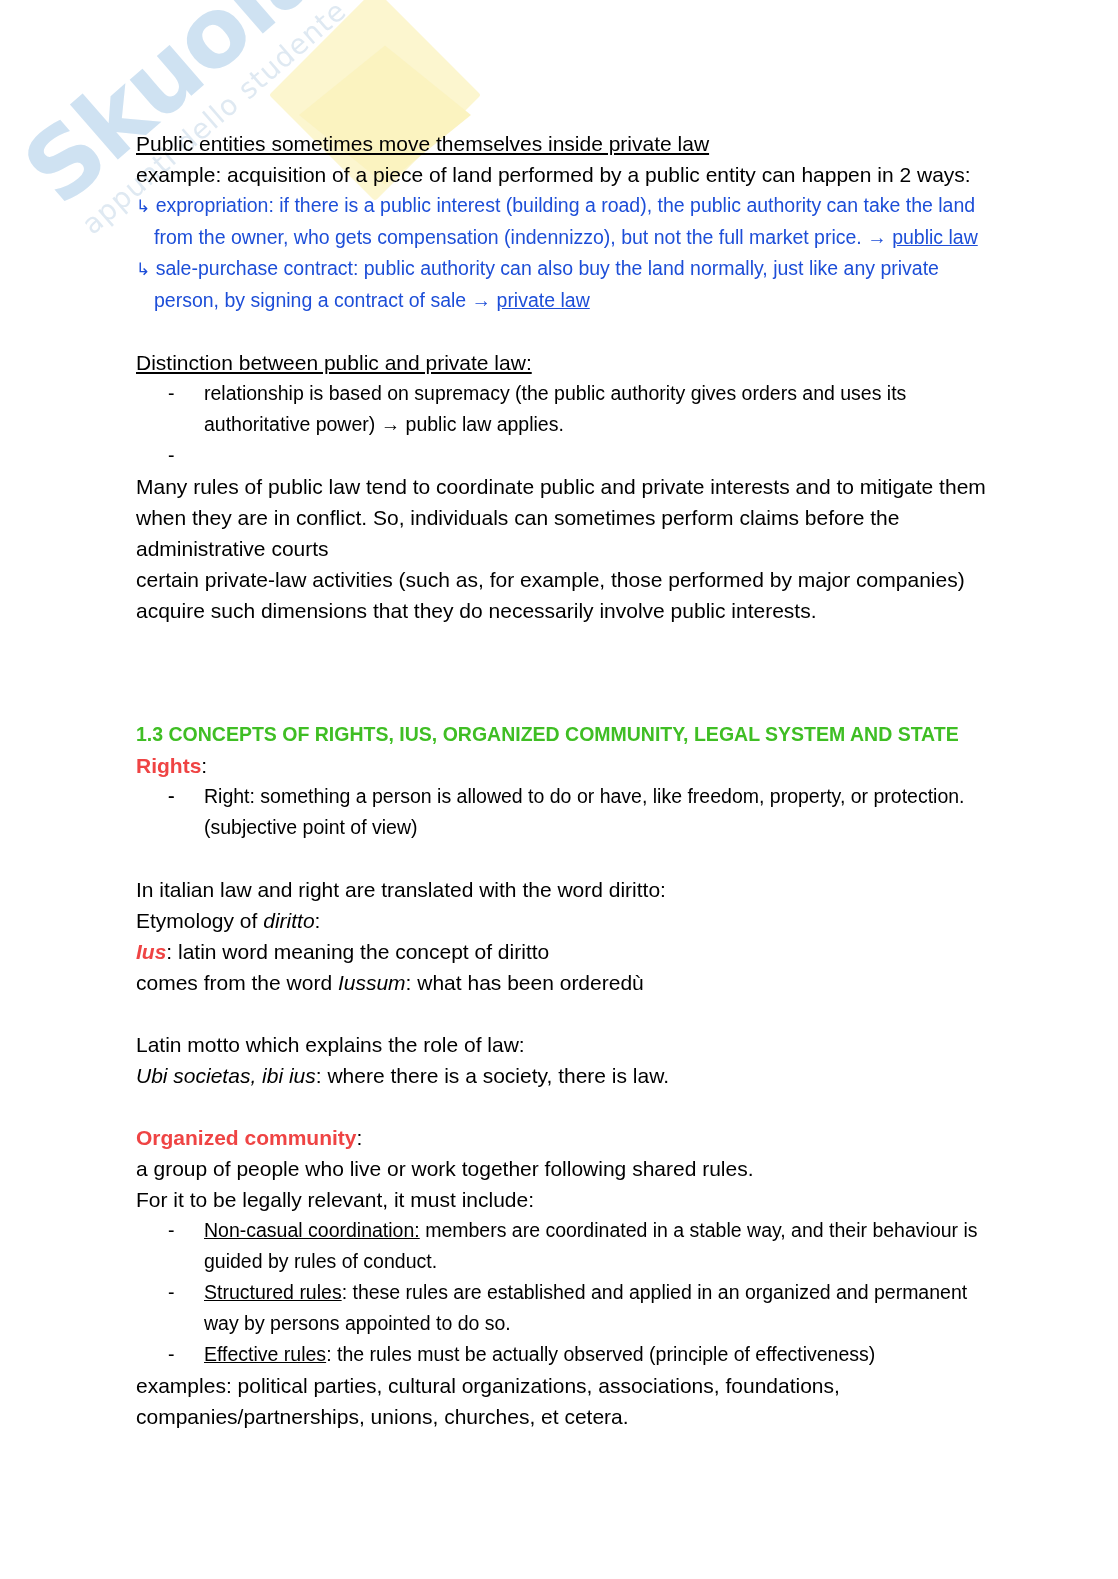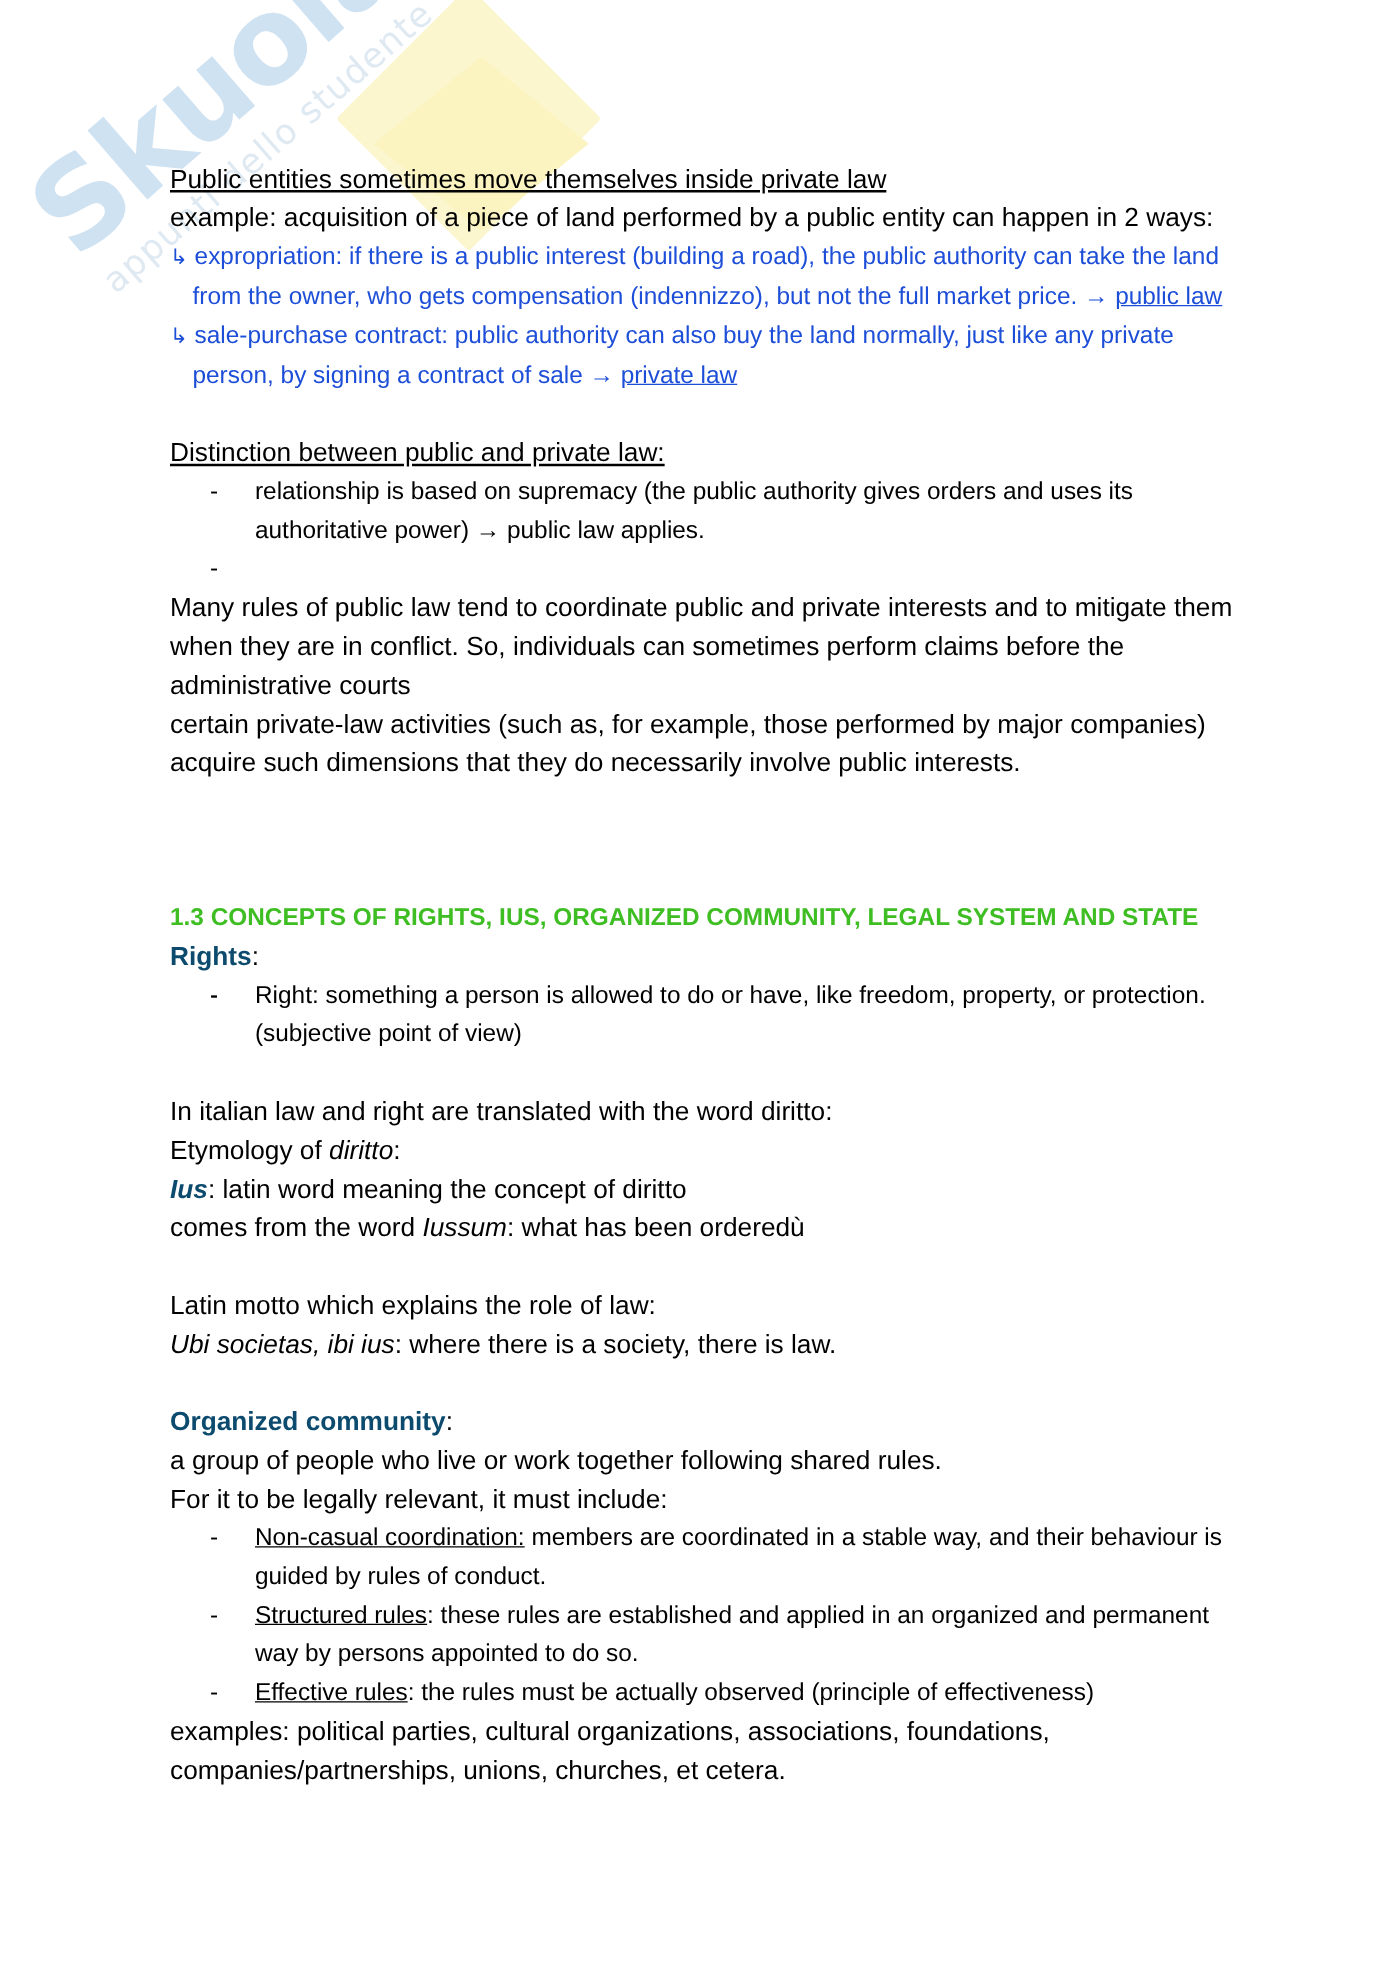--- a/index.html
+++ b/index.html
@@ -81,21 +81,21 @@
   .line, .para {
     font-size: 21px;
     line-height: 31px;
     color: #000000;
     margin: 0;
   }
   .para { margin: 0; }
   .u { text-decoration: underline; }
   .i { font-style: italic; }
   .green {
-    color: #0c4a6e;
+    color: #ef4444;
     font-weight: bold;
   }
   .heading-green {
     color: #3fbe24;
     font-weight: bold;
     font-size: 19.5px;
     line-height: 31px;
   }
   .spacer-sm { height: 31px; }
   .spacer-md { height: 62px; }

